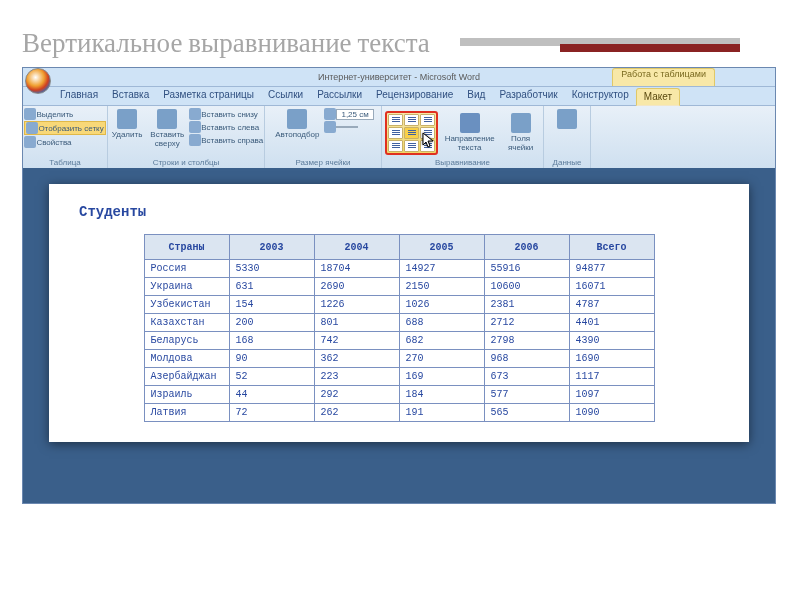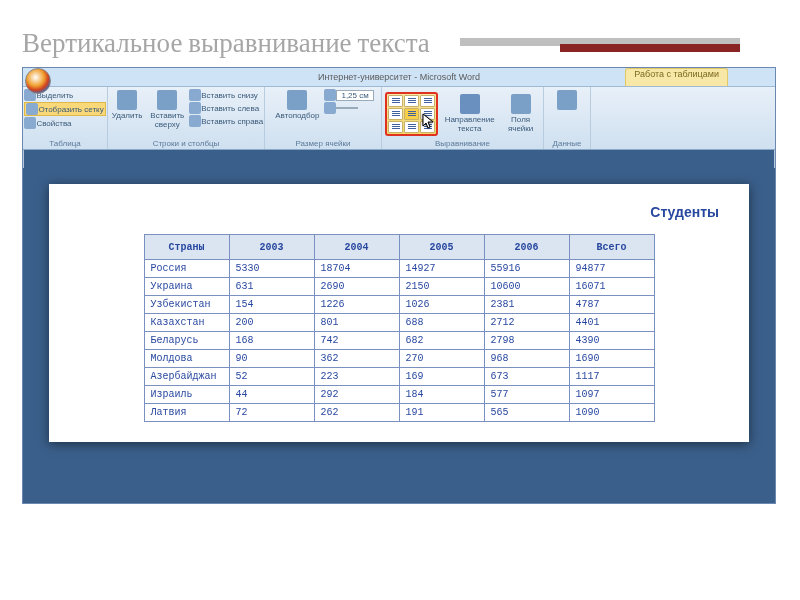--- a/index.html
+++ b/index.html
@@ -9,21 +9,21 @@
   .d1 { width:280px; background:#bfbfbf; right:0; top:0; }
   .d2 { width:180px; background:#8a2323; right:0; top:6px; height:4px; }
   .heading { font-family:Cambria,Georgia,serif; font-size:27px; color:#a6a6a6; font-weight:400; margin:28px 0 8px 22px; }
   .body-text { font-family:Cambria,Georgia,serif; font-size:20px; color:#333; margin:0 0 4px 22px; line-height:1.25; }
   .body-text b { color:#111; }
   .word-window { margin:0 22px 0 22px; border:1px solid #6b88b0; width:752px; height:435px; background:#3a5f8a; position:relative; box-shadow:0 0 0 1px #b8c8dc inset; }
   .w-caption { height:18px; background:#cfe3f6; border-bottom:1px solid #9fb8d6; display:flex; align-items:center; justify-content:center; font-size:9px; color:#5a5a5a; position:relative; }
   .office-btn { position:absolute; left:2px; top:0; width:24px; height:24px; border-radius:50%; background:radial-gradient(circle at 40% 35%,#fff,#f0a030 40%,#d04020 60%,#3070c0 80%); border:1px solid #888; z-index:3; }
   .qat { position:absolute; left:30px; top:0; height:16px; display:flex; gap:2px; align-items:center; }
   .qat span { width:12px; height:12px; background:#bcd4ea; border-radius:2px; }
-  .ctx-tab { position:absolute; right:47px; top:0; height:17px; background:#f8e8a8; padding:0 8px; font-size:9px; color:#7a6a20; border:1px solid #e0c868; border-bottom:none; border-radius:3px 3px 0 0; }
+  .ctx-tab { position:absolute; right:60px; top:0; height:17px; background:#f8e8a8; padding:0 8px; font-size:9px; color:#7a6a20; border:1px solid #e0c868; border-bottom:none; border-radius:3px 3px 0 0; }
   .ribbon-tabs { height:18px; background:#cfe3f6; display:flex; padding-left:30px; font-size:10px; color:#305080; border-bottom:1px solid #9fb8d6; }
   .ribbon-tabs span { padding:2px 7px; cursor:default; }
   .ribbon-tabs span.active { background:#f8e8a8; border:1px solid #e0c868; border-bottom:1px solid #f2e6c6; border-radius:3px 3px 0 0; color:#5a4a10; position:relative; top:1px; }
   .ribbon { height:62px; background:linear-gradient(#e8f0f8,#cfe0f0); border-bottom:1px solid #8aa8c8; display:flex; font-size:8px; color:#3a5a7a; }
   .rgroup { border-right:1px solid #b8cce0; padding:2px 3px 1px 3px; display:flex; flex-direction:column; justify-content:space-between; align-items:center; }
   .rgroup .gl { font-size:8px; color:#5a7a9a; text-align:center; width:100%; padding-top:1px; }
   .rbtns { display:flex; gap:2px; flex:1; align-items:flex-start; }
   .vbtn { display:flex; flex-direction:column; align-items:center; padding:1px 3px; font-size:8px; line-height:1.1; text-align:center; }
   .ic { width:16px; height:16px; background:#7aa0c8; border-radius:2px; margin-bottom:2px; }
   .ic.big { width:20px; height:20px; }
@@ -32,21 +32,21 @@
   .sic { width:12px; height:12px; background:#88aad0; border-radius:2px; }
   .align-hl { border:2px solid #e03020; border-radius:3px; padding:1px; background:linear-gradient(#f8e8a8,#f0d868); position:relative; }
   .align-grid { display:grid; grid-template-columns:repeat(3,15px); grid-template-rows:repeat(3,12px); gap:1px; }
   .acell { background:#fff; border:1px solid #c8b068; border-radius:1px; display:flex; align-items:center; justify-content:center; }
   .acell div { width:8px; height:1px; background:#4060a0; box-shadow:0 2px 0 #4060a0,0 -2px 0 #4060a0; }
   .acell.sel { background:#f8d048; }
   .cursor { position:absolute; width:14px; height:18px; pointer-events:none; }
   .cursor svg { width:14px; height:18px; filter:drop-shadow(0 0 1px rgba(0,0,0,.6)); }
   .doc-area { position:absolute; top:100px; left:0; right:0; bottom:0; background:#3a5f8a; overflow:hidden; }
   .page { background:#fff; width:640px; margin:16px auto 0 auto; box-shadow:0 2px 10px rgba(0,0,0,.5); padding:20px 30px; }
-  .doc-title { text-align:right; font-family:Liberation Sans, sans-serif; color:#2848a0; font-weight:bold; font-size:14px; margin-bottom:14px; }
+  .doc-title { text-align:left; font-family:Liberation Mono, monospace; color:#2848a0; font-weight:bold; font-size:14px; margin-bottom:14px; }
   table.students { border-collapse:collapse; margin:0 auto; font-size:10px;font-family:Liberation Mono, monospace; }
   table.students th, table.students td { border:1px solid #7a90c0; padding:3px 0; }
   table.students th { background:#dbe5f1; color:#2848a0; font-weight:bold; text-align:center; width:78px; height:18px; }
   table.students td { text-align:left; padding-left:6px; width:78px; color:#2848a0; }
   table.students td.num { }
 </style>
 </head>
 <body>
 
 <div class="slide">
@@ -62,20 +62,32 @@
     <div class="qat">
         <span></span>
         <span></span>
         <span></span>
       </div>
     <div class="w-caption">
       <span>Интернет-университет - Microsoft Word</span>
       <div class="ctx-tab">Работа с таблицами</div>
     </div>
 
+    <div class="ribbon-tabs" id="ribbon-tabs">
+        <span>Главная</span>
+        <span>Вставка</span>
+        <span>Разметка страницы</span>
+        <span>Ссылки</span>
+        <span>Рассылки</span>
+        <span>Рецензирование</span>
+        <span>Вид</span>
+        <span>Разработчик</span>
+        <span>Конструктор</span>
+        <span class="active">Макет</span>
+      </div>
 
     <div class="ribbon">
       <div class="rgroup" style="width:78px">
         <div class="stack">
           <div class="srow">
               <span class="sic"></span>
               <span>Выделить</span>
             </div>
           <div class="srow" style="background:#f8d878;border:1px solid #e0b848;border-radius:0;padding:0 1px">
               <span class="sic"></span>

